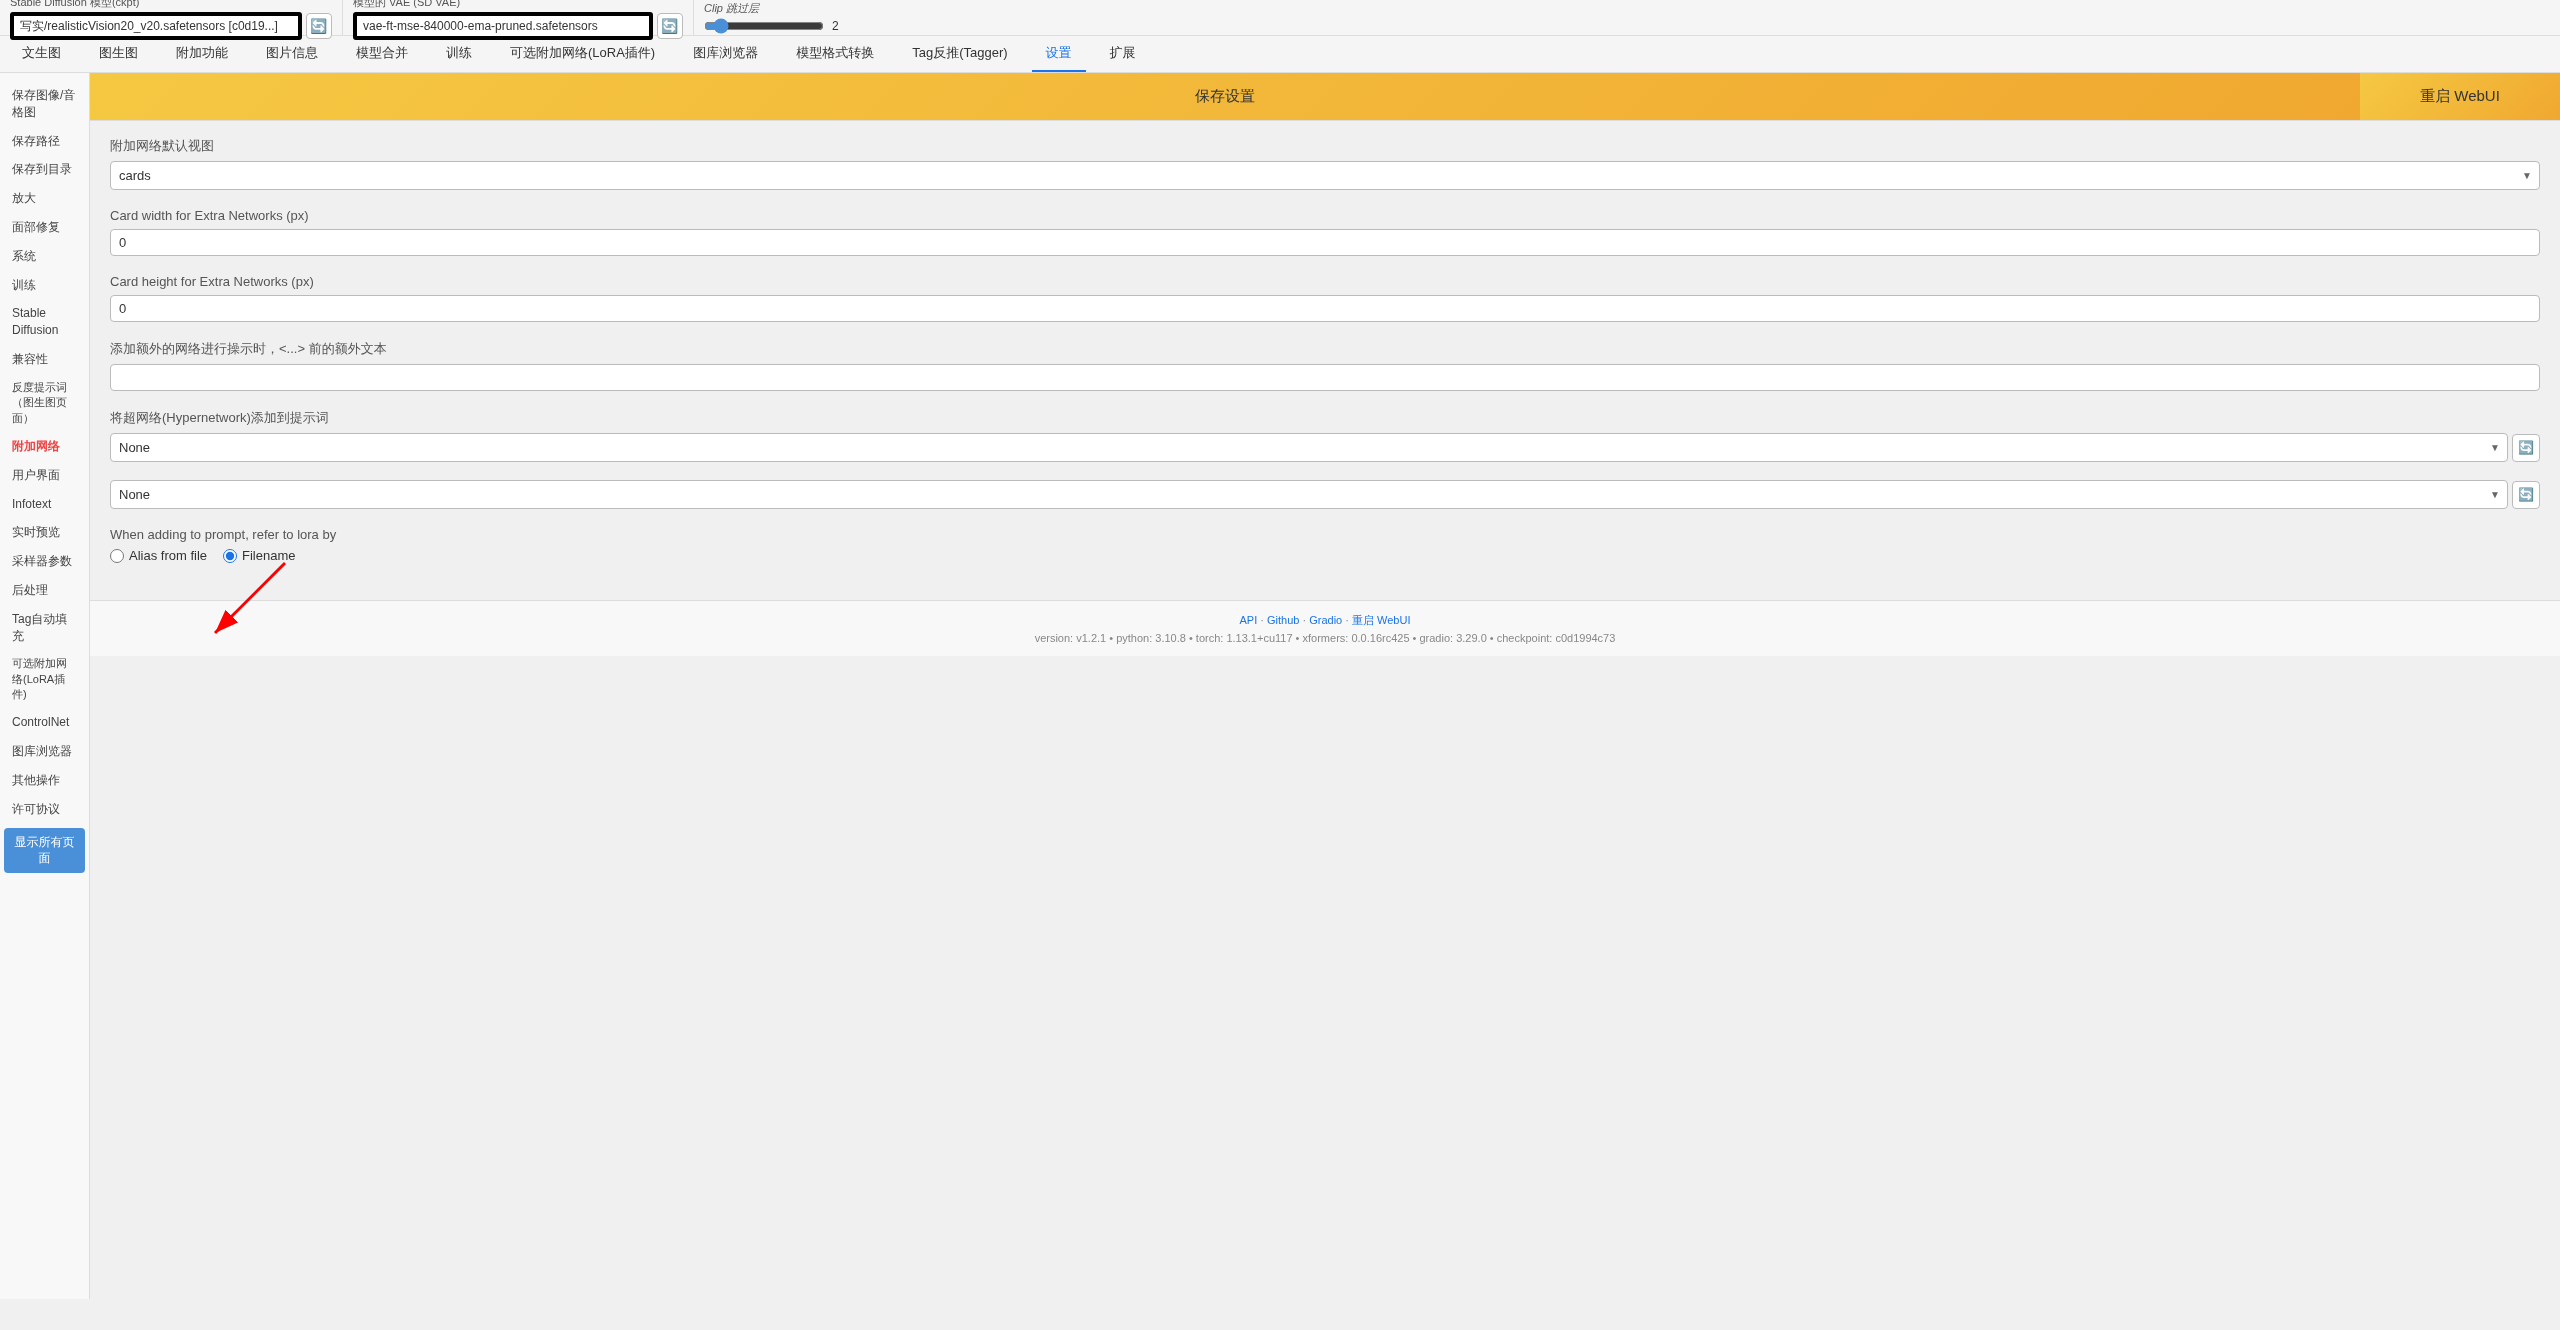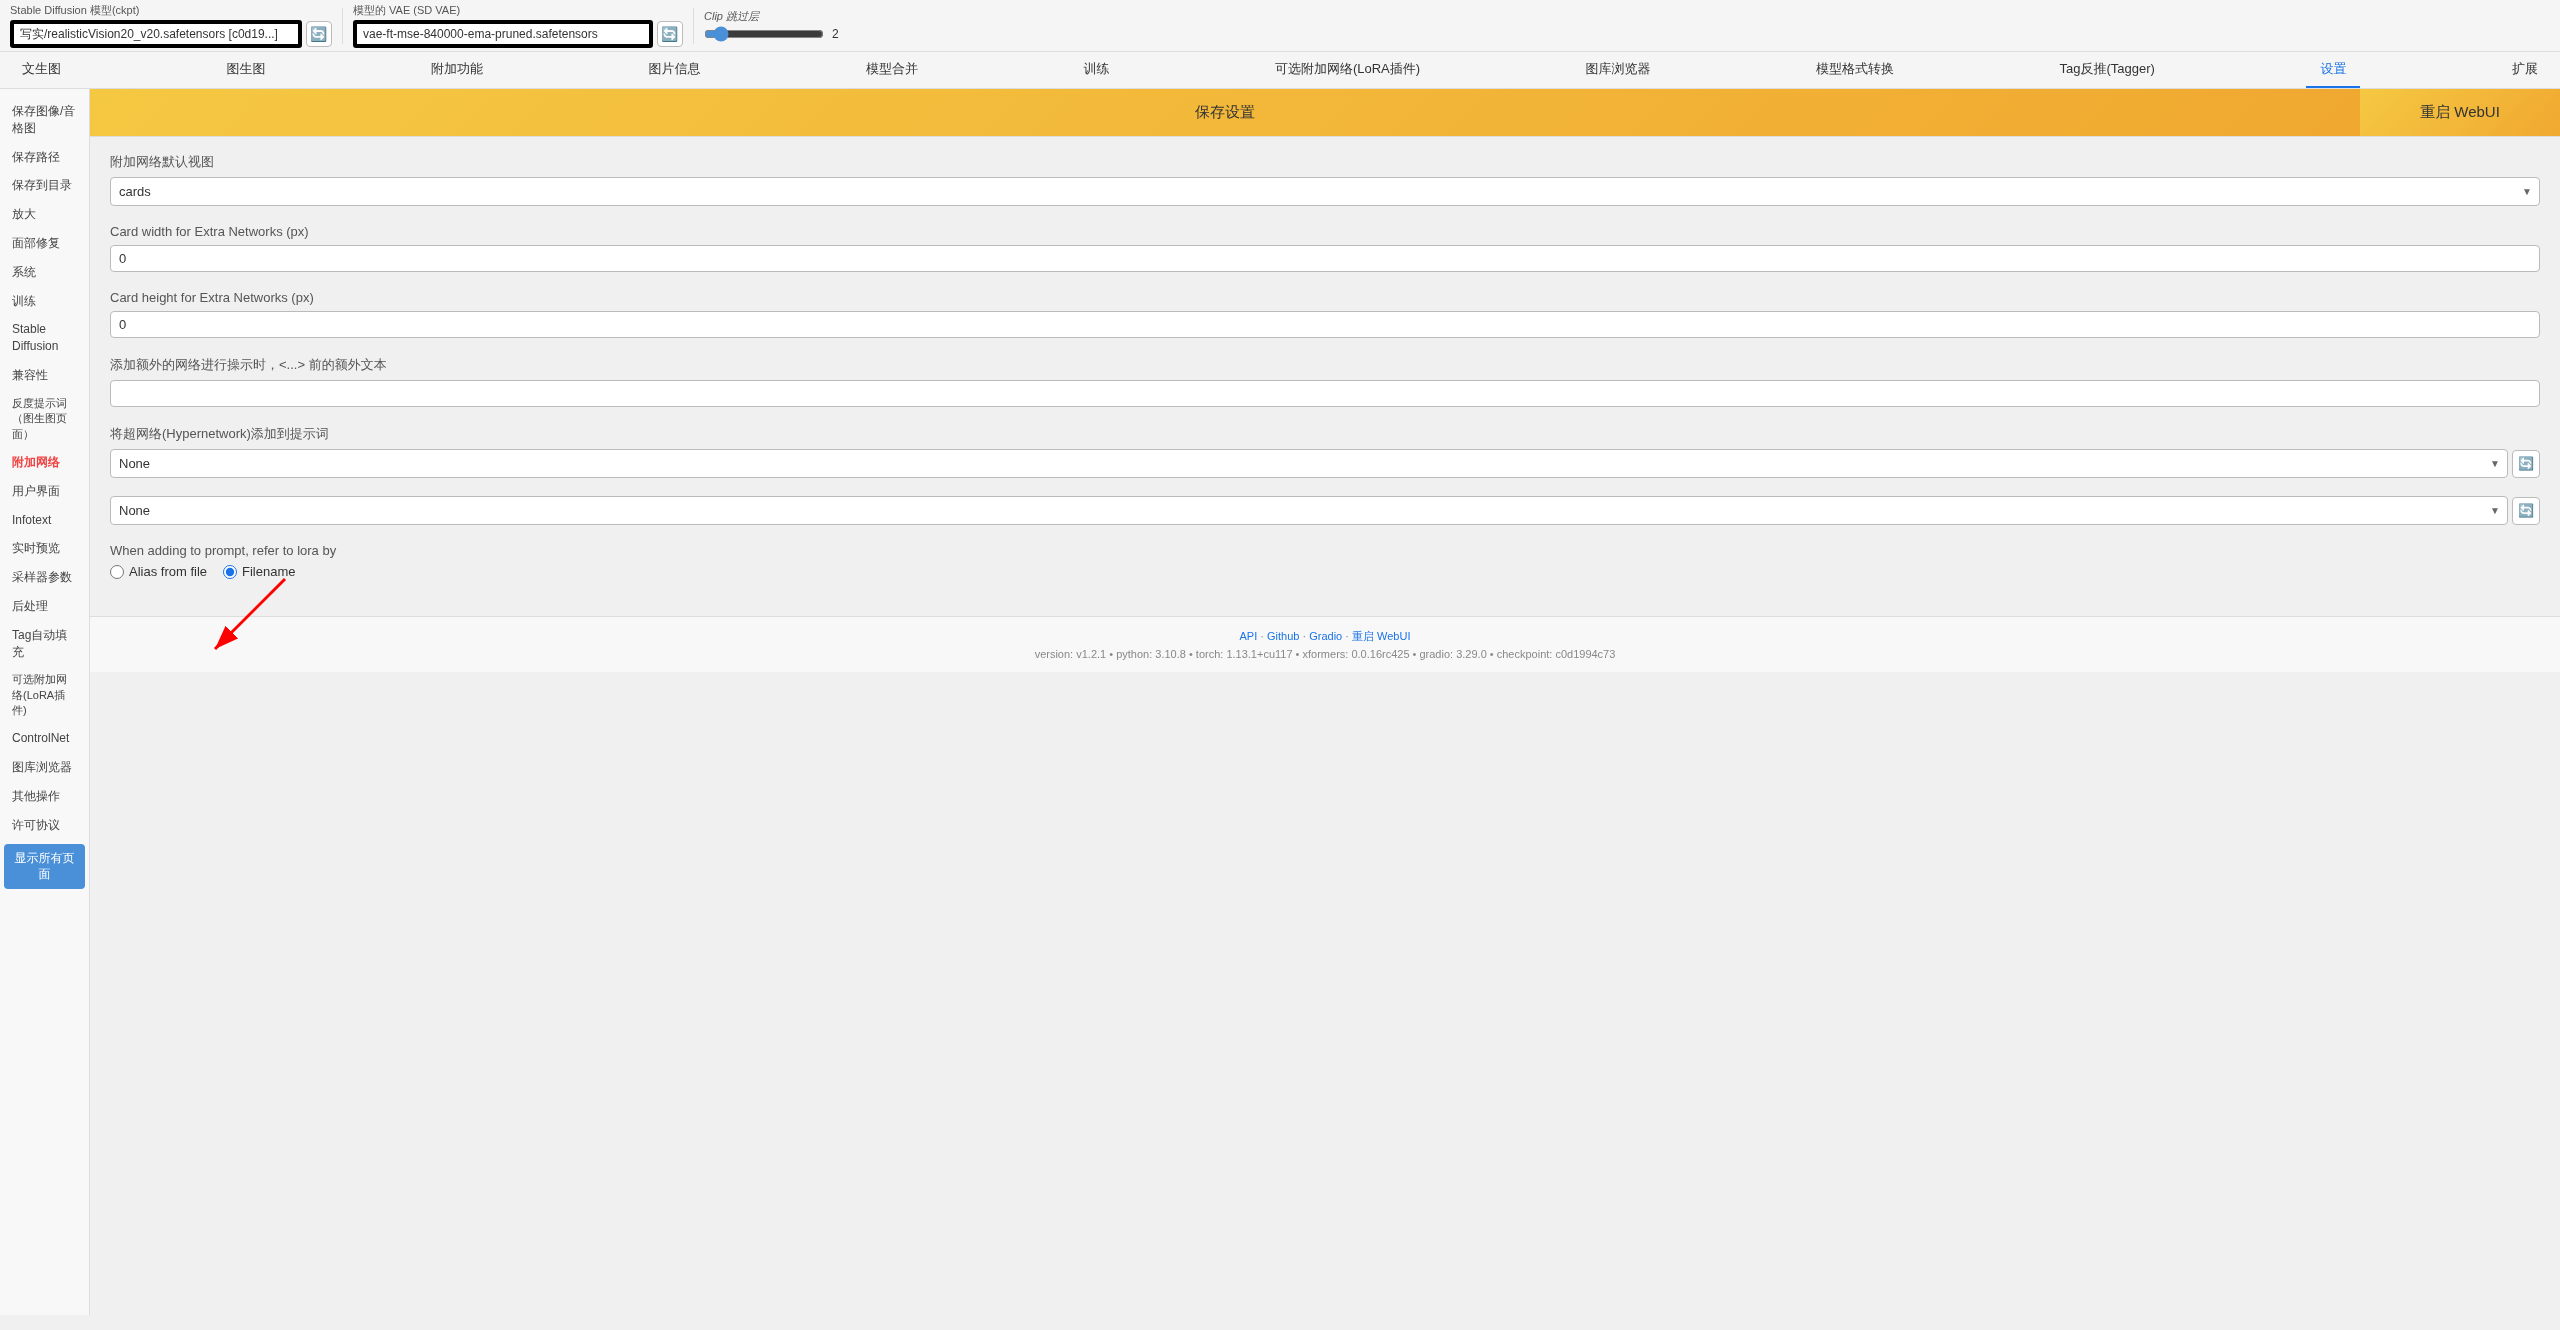--- a/index.html
+++ b/index.html
@@ -6,21 +6,21 @@
     body { font-family: 'Microsoft YaHei', Arial, sans-serif; font-size: 13px; background: #f0f0f0; color: #333; }
 
     
     .top-bar {
       display: flex;
       align-items: center;
       background: #f5f5f5;
       border-bottom: 1px solid #ddd;
       padding: 6px 10px;
       gap: 10px;
-      height: 52px;
+      height: 36px;
     }
     .top-bar-section {
       display: flex;
       flex-direction: column;
       font-size: 11px;
     }
     .top-bar-section label {
       color: #555;
       font-size: 11px;
       margin-bottom: 2px;
@@ -71,22 +71,21 @@
       color: #333;
     }
     .separator { width: 1px; height: 36px; background: #ddd; }
 
     
     .tab-bar {
       display: flex;
       background: #f5f5f5;
       border-bottom: 1px solid #ddd;
       padding: 0 8px;
-      gap: 4px;
-      justify-content: space-between;
+      gap: 10px;
     }
     .tab-item {
       padding: 8px 14px;
       cursor: pointer;
       font-size: 13px;
       color: #333;
       border-bottom: 2px solid transparent;
       white-space: nowrap;
     }
     .tab-item.active {

